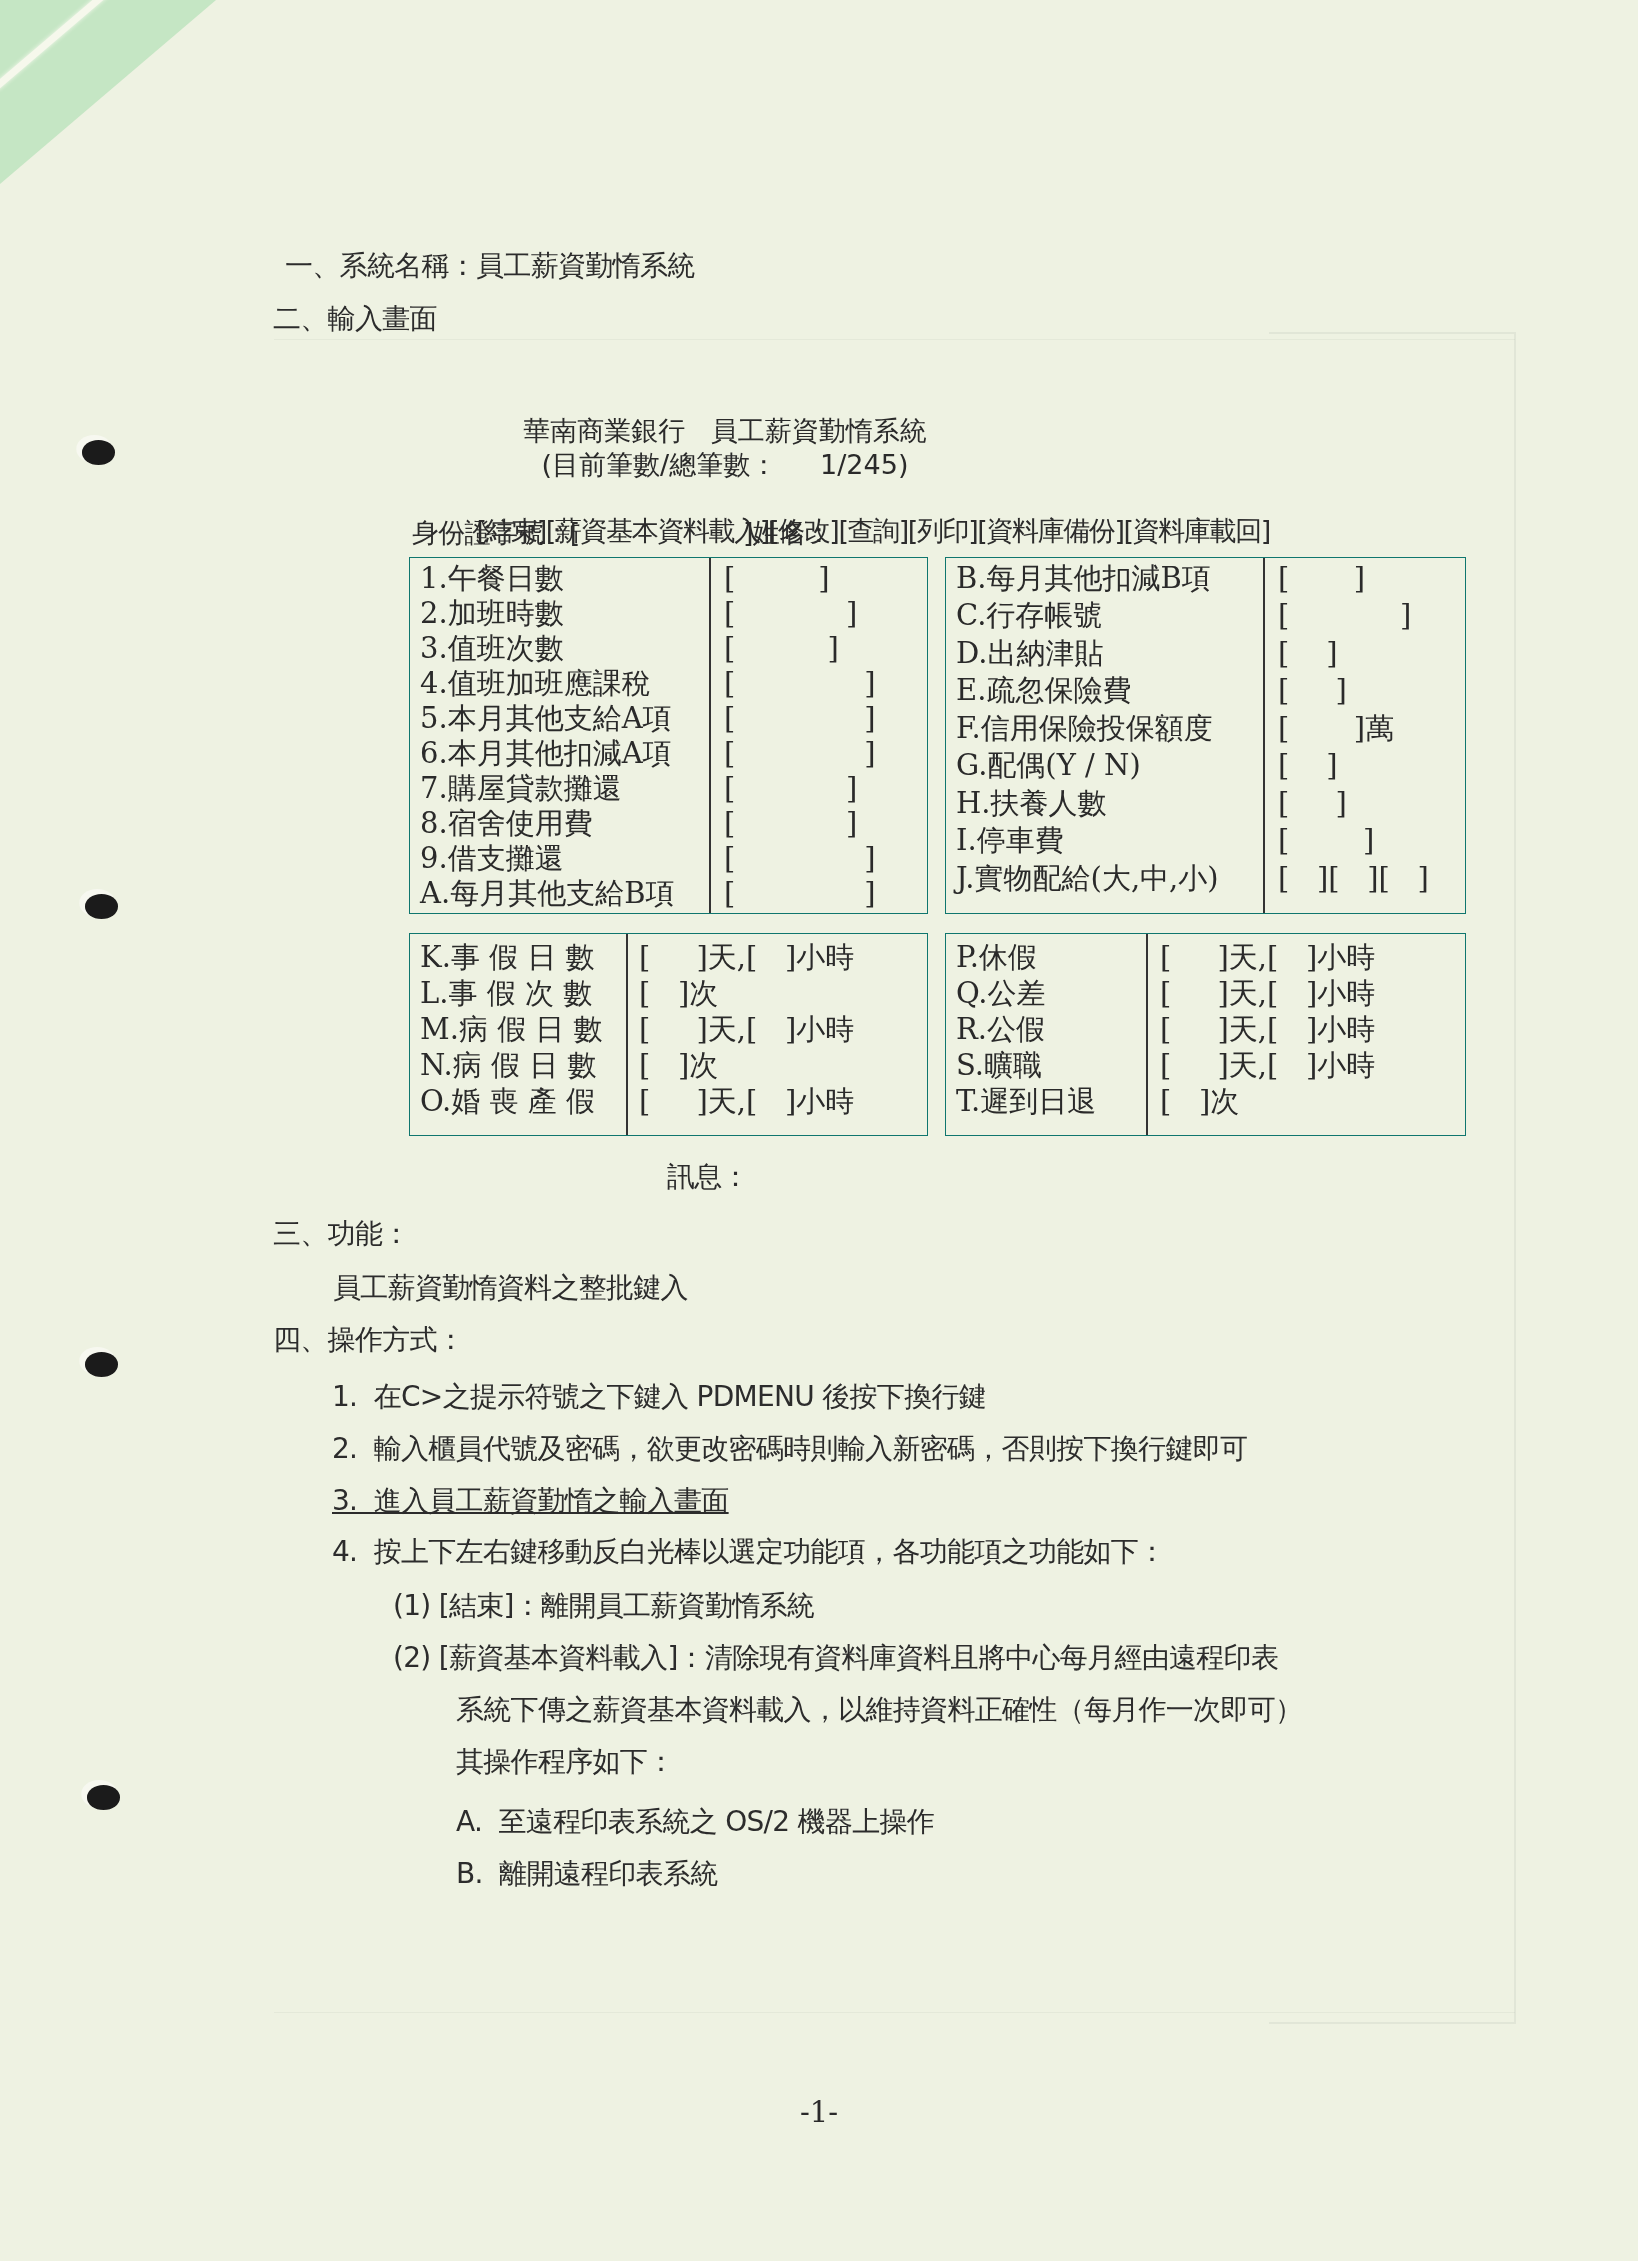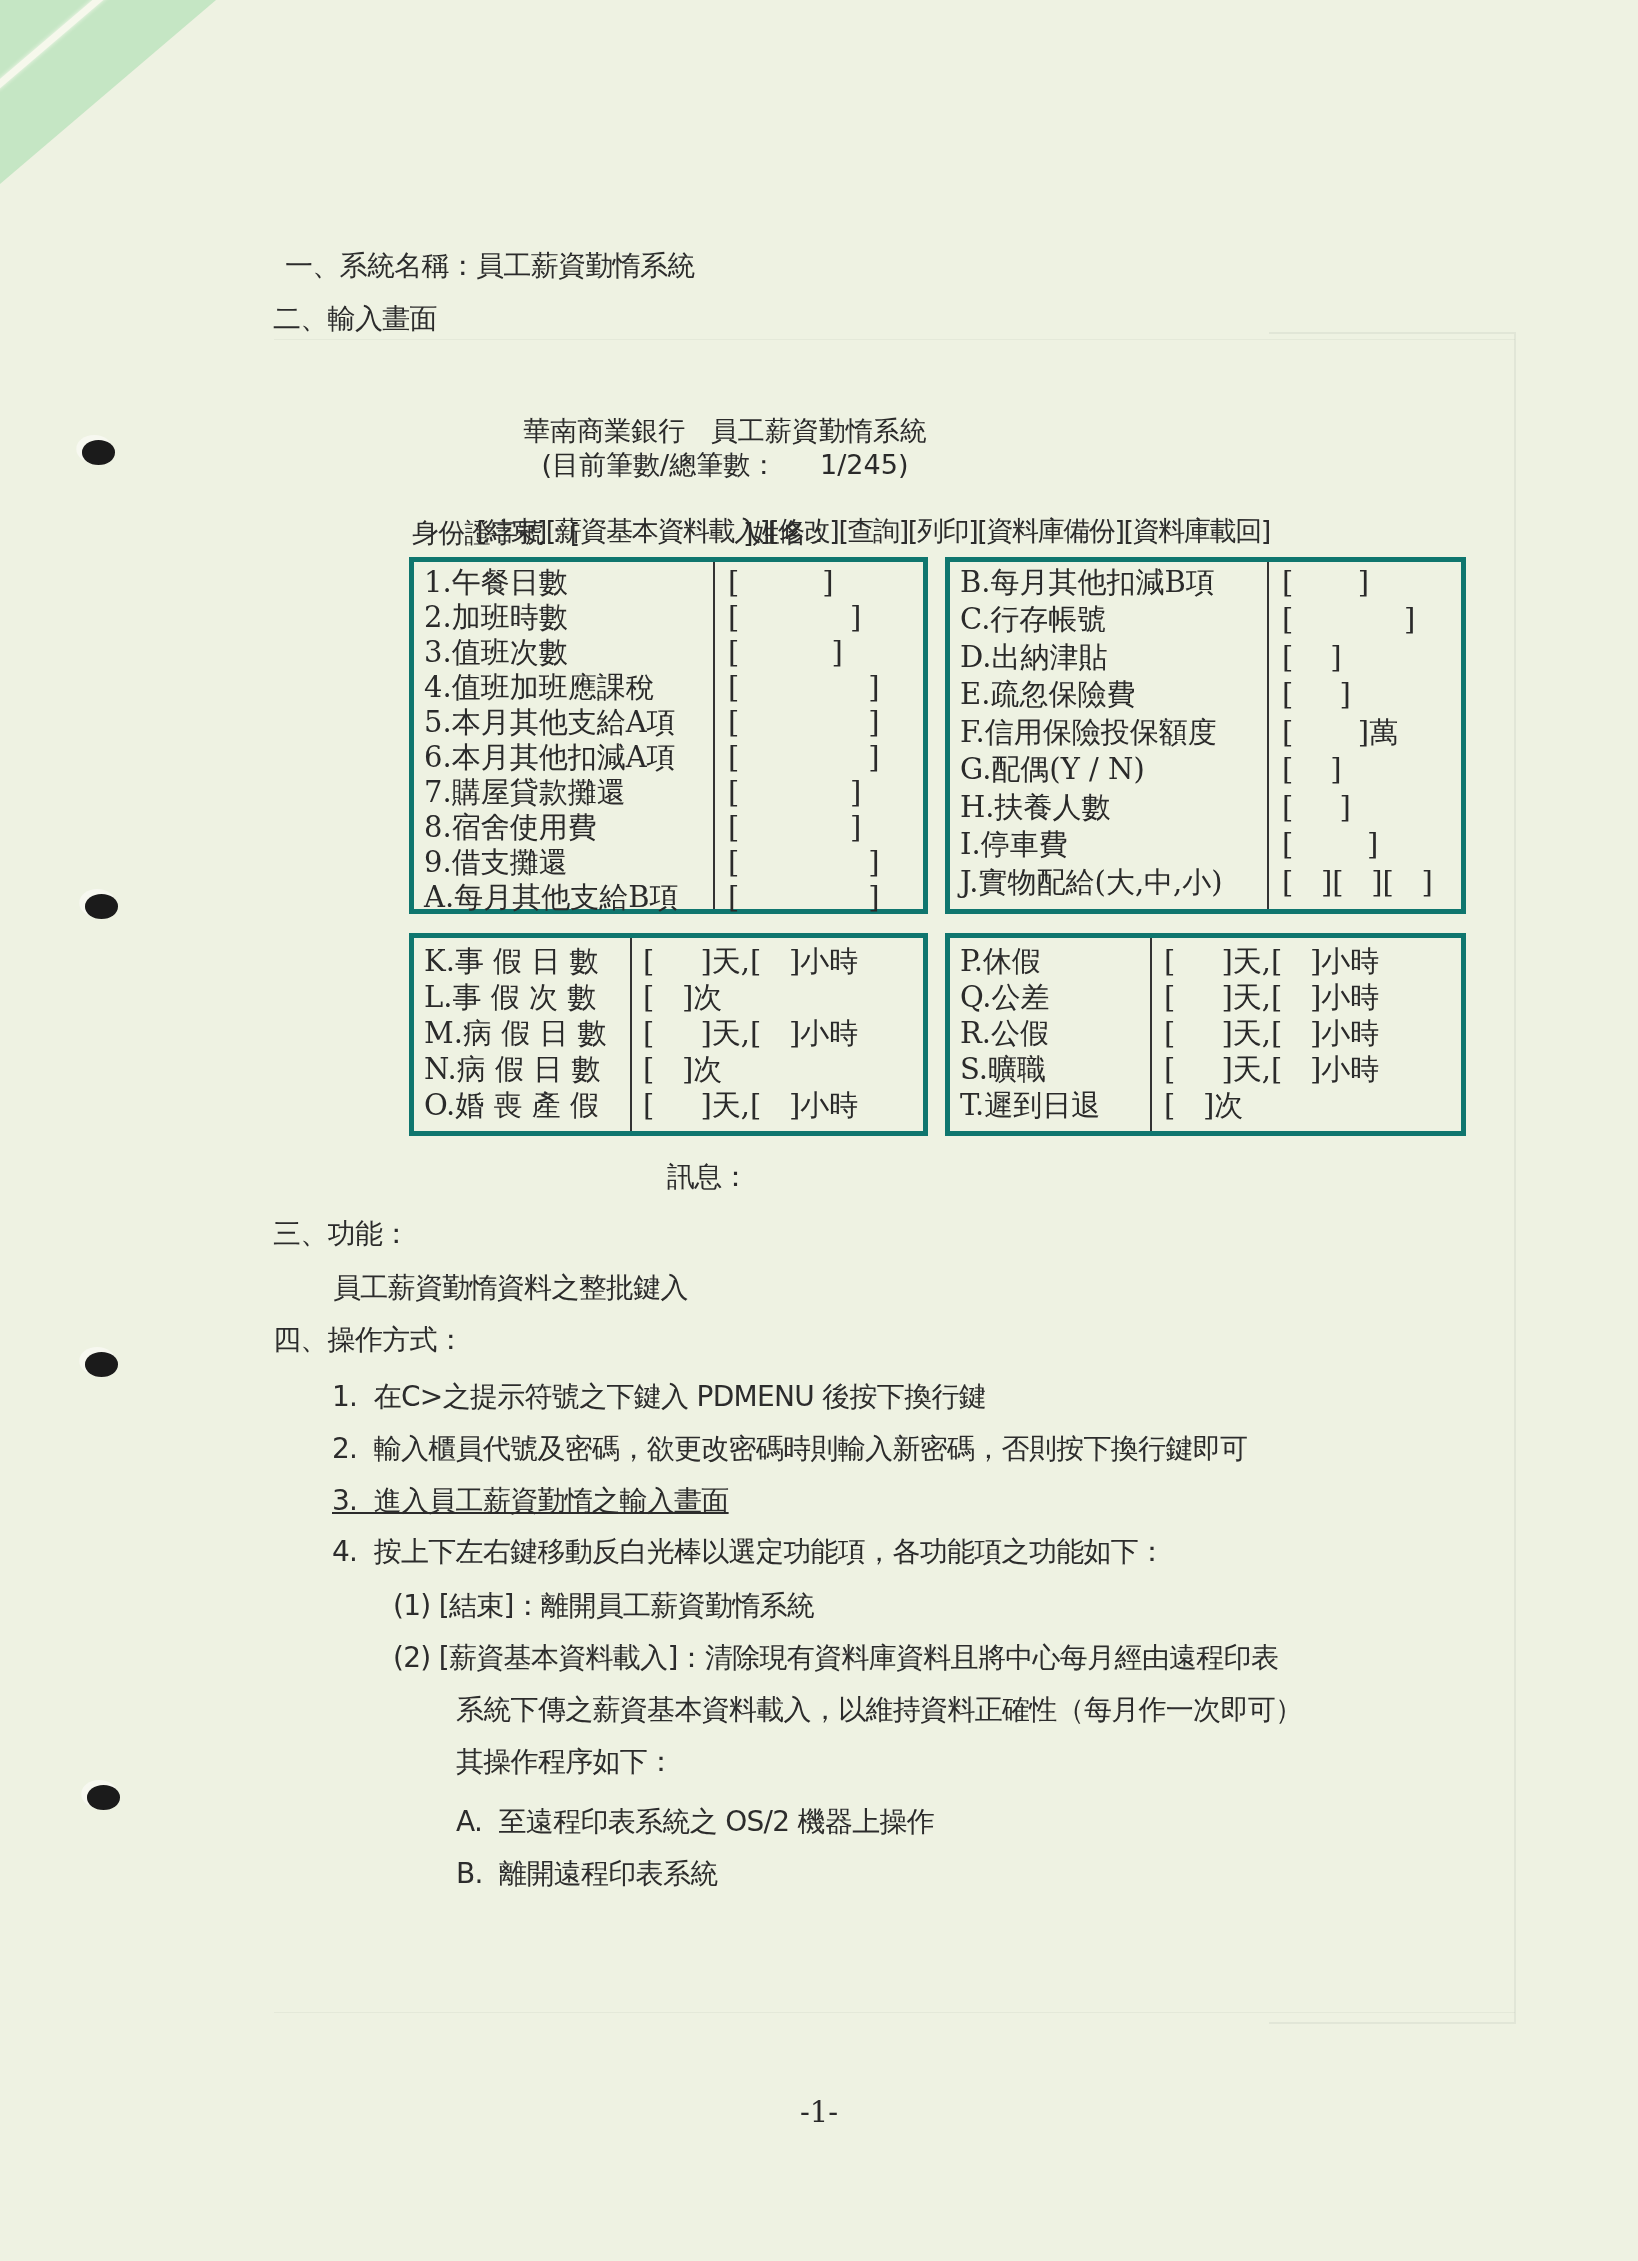--- a/index.html
+++ b/index.html
@@ -26,21 +26,21 @@
     position:absolute; left:1269px; top:332px; width:245px; height:1688px;
     border:2.2px solid rgba(120,130,120,0.10); border-left:none;
   }
   .ghost-line {
     position:absolute; left:274px; width:1241px; height:1.4px;
     background:rgba(120,130,120,0.08);
   }
   .txt { position:absolute; font-family:"DejaVu Sans","Liberation Sans",sans-serif; font-size:28px; letter-spacing:-0.7px; white-space:pre; color:#2c2c2c; }
 
   .screen-title { position:absolute; left:0; width:1450px; text-align:center; font-family:"DejaVu Sans","Liberation Sans",sans-serif; font-size:27px; white-space:pre; }
-  .box { position:absolute; border:5px solid #0f766e; box-sizing:border-box; }
+  .box { position:absolute; border:1px solid #0f766e; box-sizing:border-box; }
   .divider { position:absolute; top:0; bottom:0; width:2.2px; background:#333; }
   .row { position:absolute; left:0; right:0; height:35px; line-height:35px; font-size:29px; white-space:pre; }
   .row .lbl { position:absolute; left:10px; }
   .row .val { position:absolute; }
   .btnbar span { cursor:pointer;text-align:right; }
   .page-num { position:absolute; left:0; width:1638px; top:2095px; text-align:center; font-size:29px; }
 </style>
 </head>
 <body>
 

